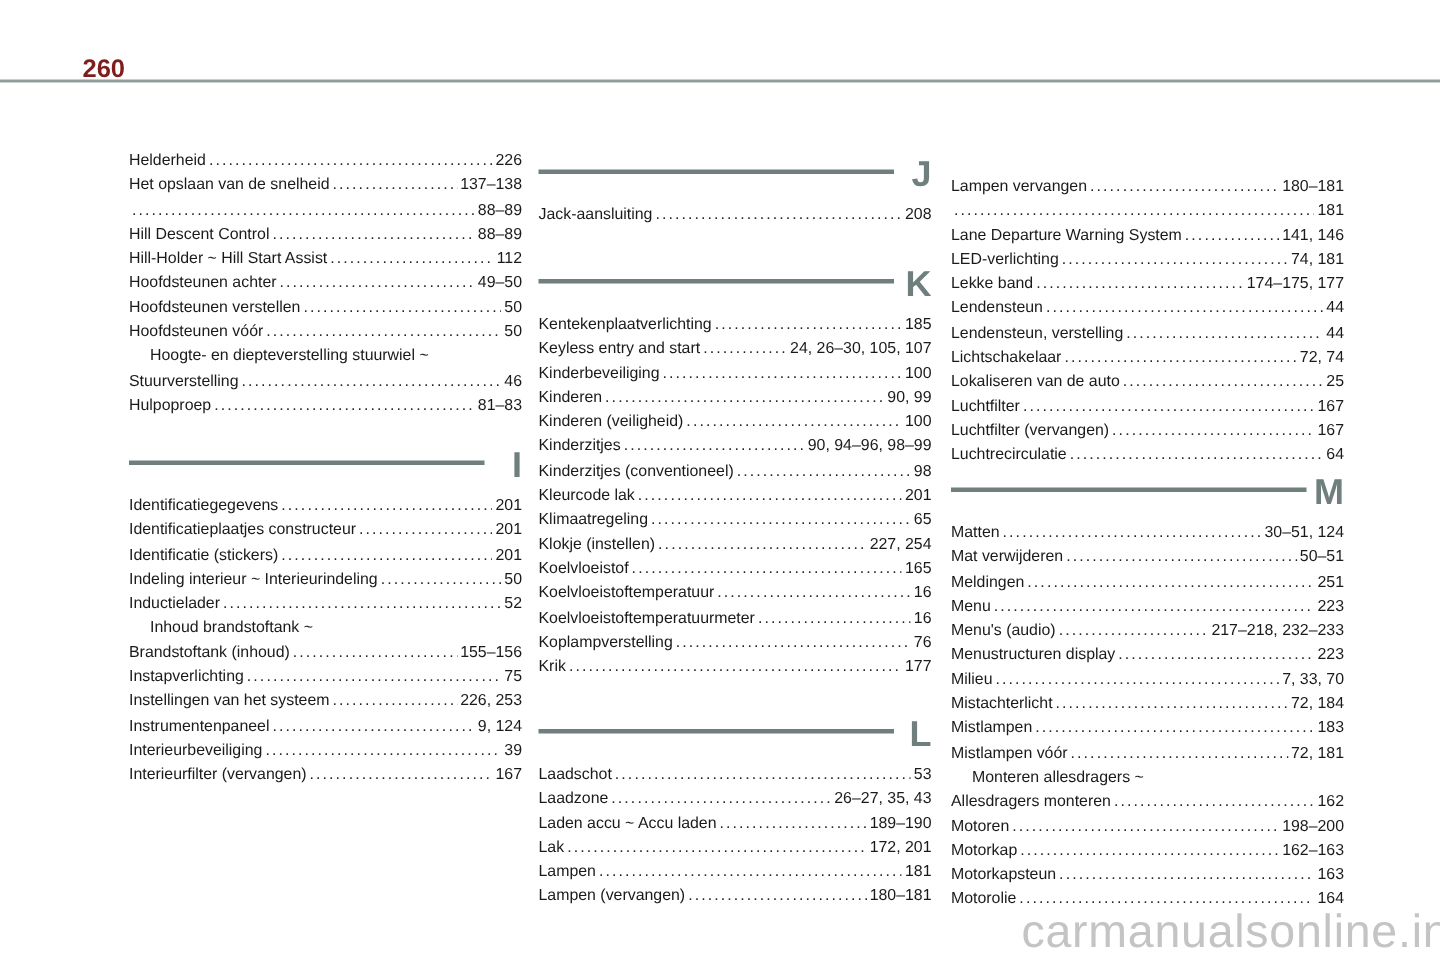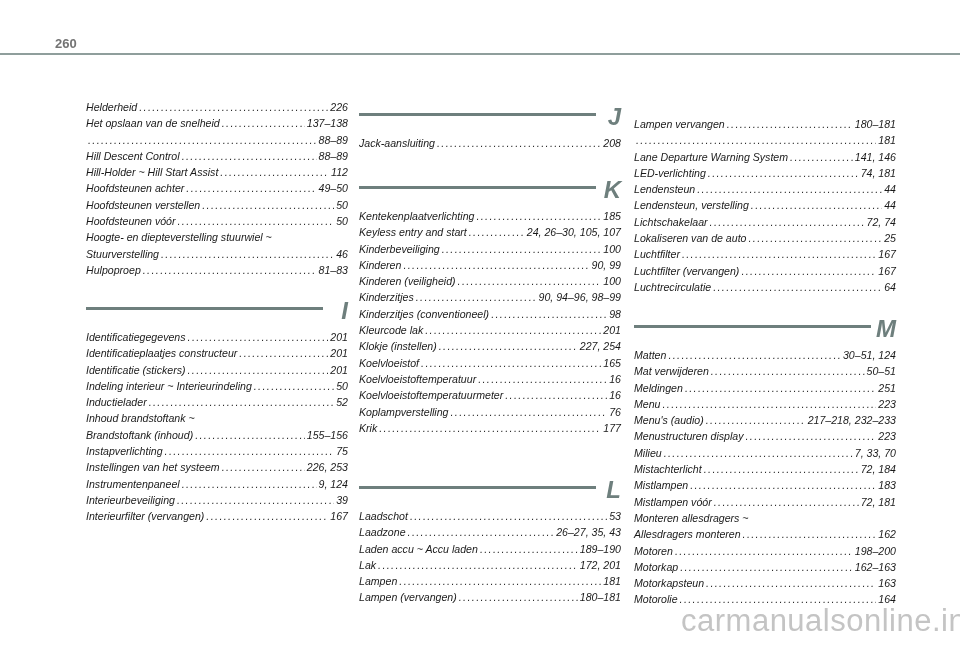--- a/index.html
+++ b/index.html
@@ -1,33 +1,33 @@
 <!DOCTYPE html>
 <html><head>
 <meta charset="utf-8">
 <style>
   html, body { margin: 0; padding: 0; background: #ffffff; }
   body { width: 960px; height: 649px; position: relative; overflow: hidden;
          font-family: "Liberation Sans", sans-serif; color: #1a1a1a; }
-  .page-number { position: absolute; left: 55px; top: 36px; font-size: 13px; font-weight: bold; color: #737373; text-align: center; }
+  .page-number { position: absolute; left: 55px; top: 36px; font-size: 17px; font-weight: bold; color: #7f1d1d; text-align: center; }
   .top-rule { position: absolute; left: 0; top: 53px; width: 960px; height: 2px; background: #8f9e9c; }
   .column { position: absolute; top: 0; width: 262px; }
   .col-1 { left: 86px; }
   .col-2 { left: 359px; }
   .col-3 { left: 634px; }
-  .section { position: absolute; left: 0; width: 262px; font-style: italic; }
+  .section { position: absolute; left: 0; width: 262px; }
   .sec-head { position: relative; height: 36px; }
   .sec-rule { position: absolute; left: 0; top: 14px; width: 237px; height: 3px; background: #6e7f7d; }
   .sec-letter { position: absolute; right: 0; top: 6px; font-size: 24px; font-weight: bold; color: #6e7f7d; line-height: 24px; }
   .entry { display: flex; align-items: baseline; font-size: 10.6px; line-height: 16.3px; height: 16.3px; white-space: nowrap; }
   .entry .term { flex: 0 0 auto; }
   .entry .dots { flex: 1 1 auto; overflow: hidden; margin: 0 2px; color: #222; letter-spacing: 1.4px; }
   .entry .dots::before { content: "................................................................................................................................"; }
   .entry .pages { flex: 0 0 auto; }
-  .entry.cont { display: block; }
+  .entry.cont { display: block; margin-left: 14px; }
   .watermark { position: absolute; left: 681px; top: 603px; font-size: 31px; color: #c4c4c4; letter-spacing: 0.5px; }
 </style>
 </head>
 <body>
 
 <div class="page-number">260</div>
 <div class="top-rule"></div>
 
 <div class="column col-1">
   <div class="section" style="top:99px;">
@@ -197,20 +197,25 @@
         <span class="term">Kinderzitjes (conventioneel)</span>
         <span class="dots"></span>
         <span class="pages">98</span>
       </div>
       <div class="entry">
         <span class="term">Kleurcode lak</span>
         <span class="dots"></span>
         <span class="pages">201</span>
       </div>
       <div class="entry">
+        <span class="term">Klimaatregeling</span>
+        <span class="dots"></span>
+        <span class="pages">65</span>
+      </div>
+      <div class="entry">
         <span class="term">Klokje (instellen)</span>
         <span class="dots"></span>
         <span class="pages">227, 254</span>
       </div>
       <div class="entry">
         <span class="term">Koelvloeistof</span>
         <span class="dots"></span>
         <span class="pages">165</span>
       </div>
       <div class="entry">
@@ -287,20 +292,25 @@
         <span class="term">Lane Departure Warning System</span>
         <span class="dots"></span>
         <span class="pages">141, 146</span>
       </div>
       <div class="entry">
         <span class="term">LED-verlichting</span>
         <span class="dots"></span>
         <span class="pages">74, 181</span>
       </div>
       <div class="entry">
+        <span class="term">Lekke band</span>
+        <span class="dots"></span>
+        <span class="pages">174–175, 177</span>
+      </div>
+      <div class="entry">
         <span class="term">Lendensteun</span>
         <span class="dots"></span>
         <span class="pages">44</span>
       </div>
       <div class="entry">
         <span class="term">Lendensteun, verstelling</span>
         <span class="dots"></span>
         <span class="pages">44</span>
       </div>
       <div class="entry">

